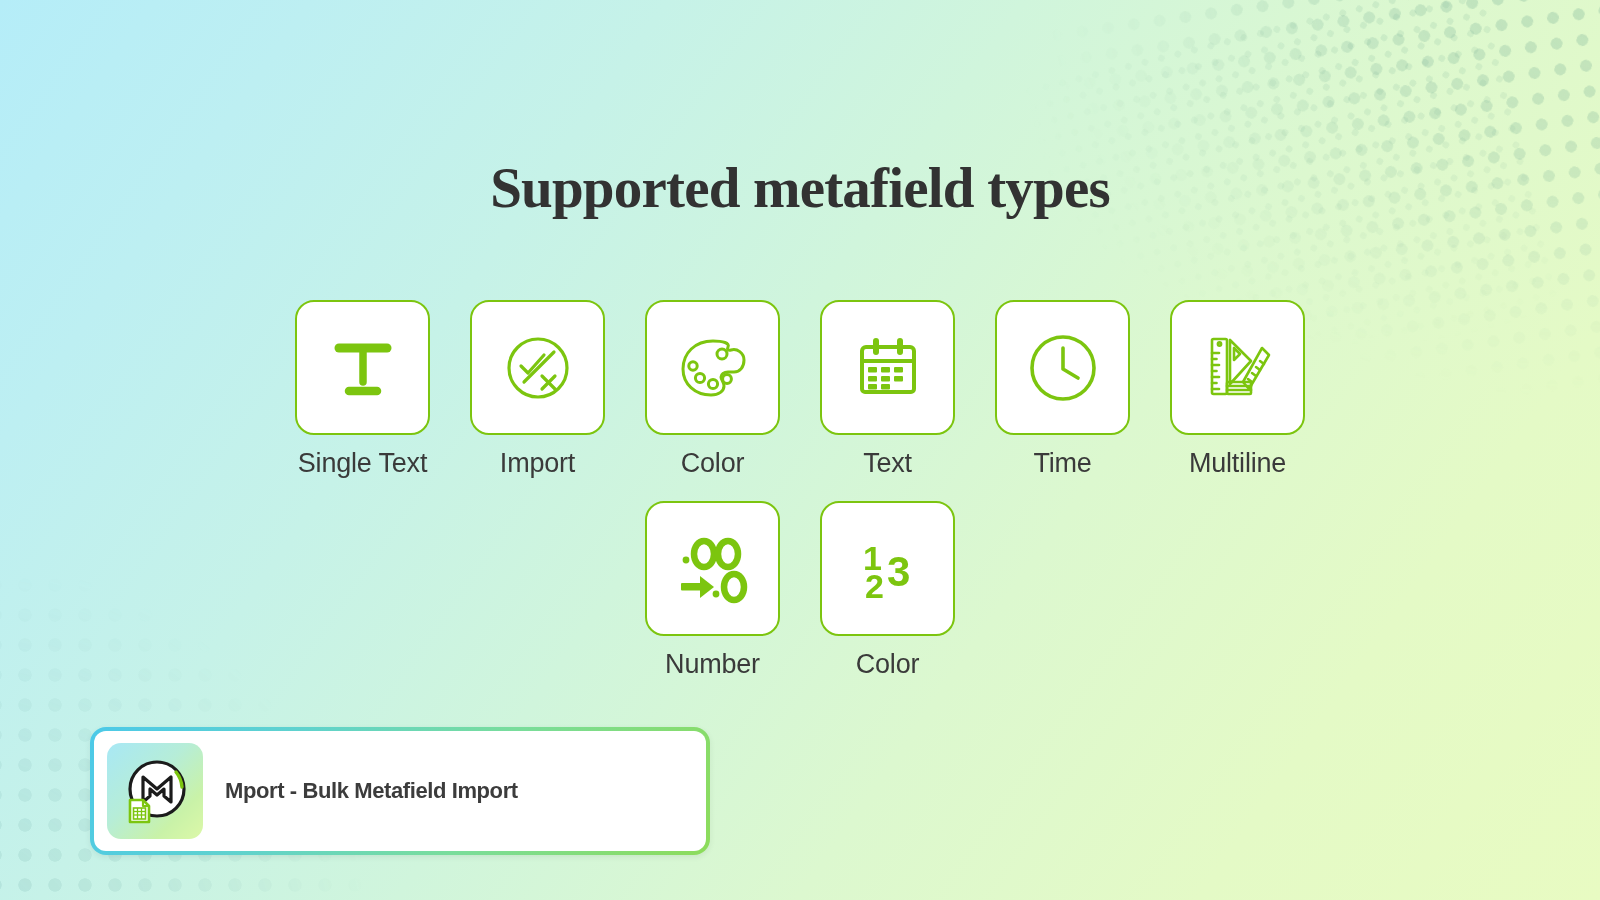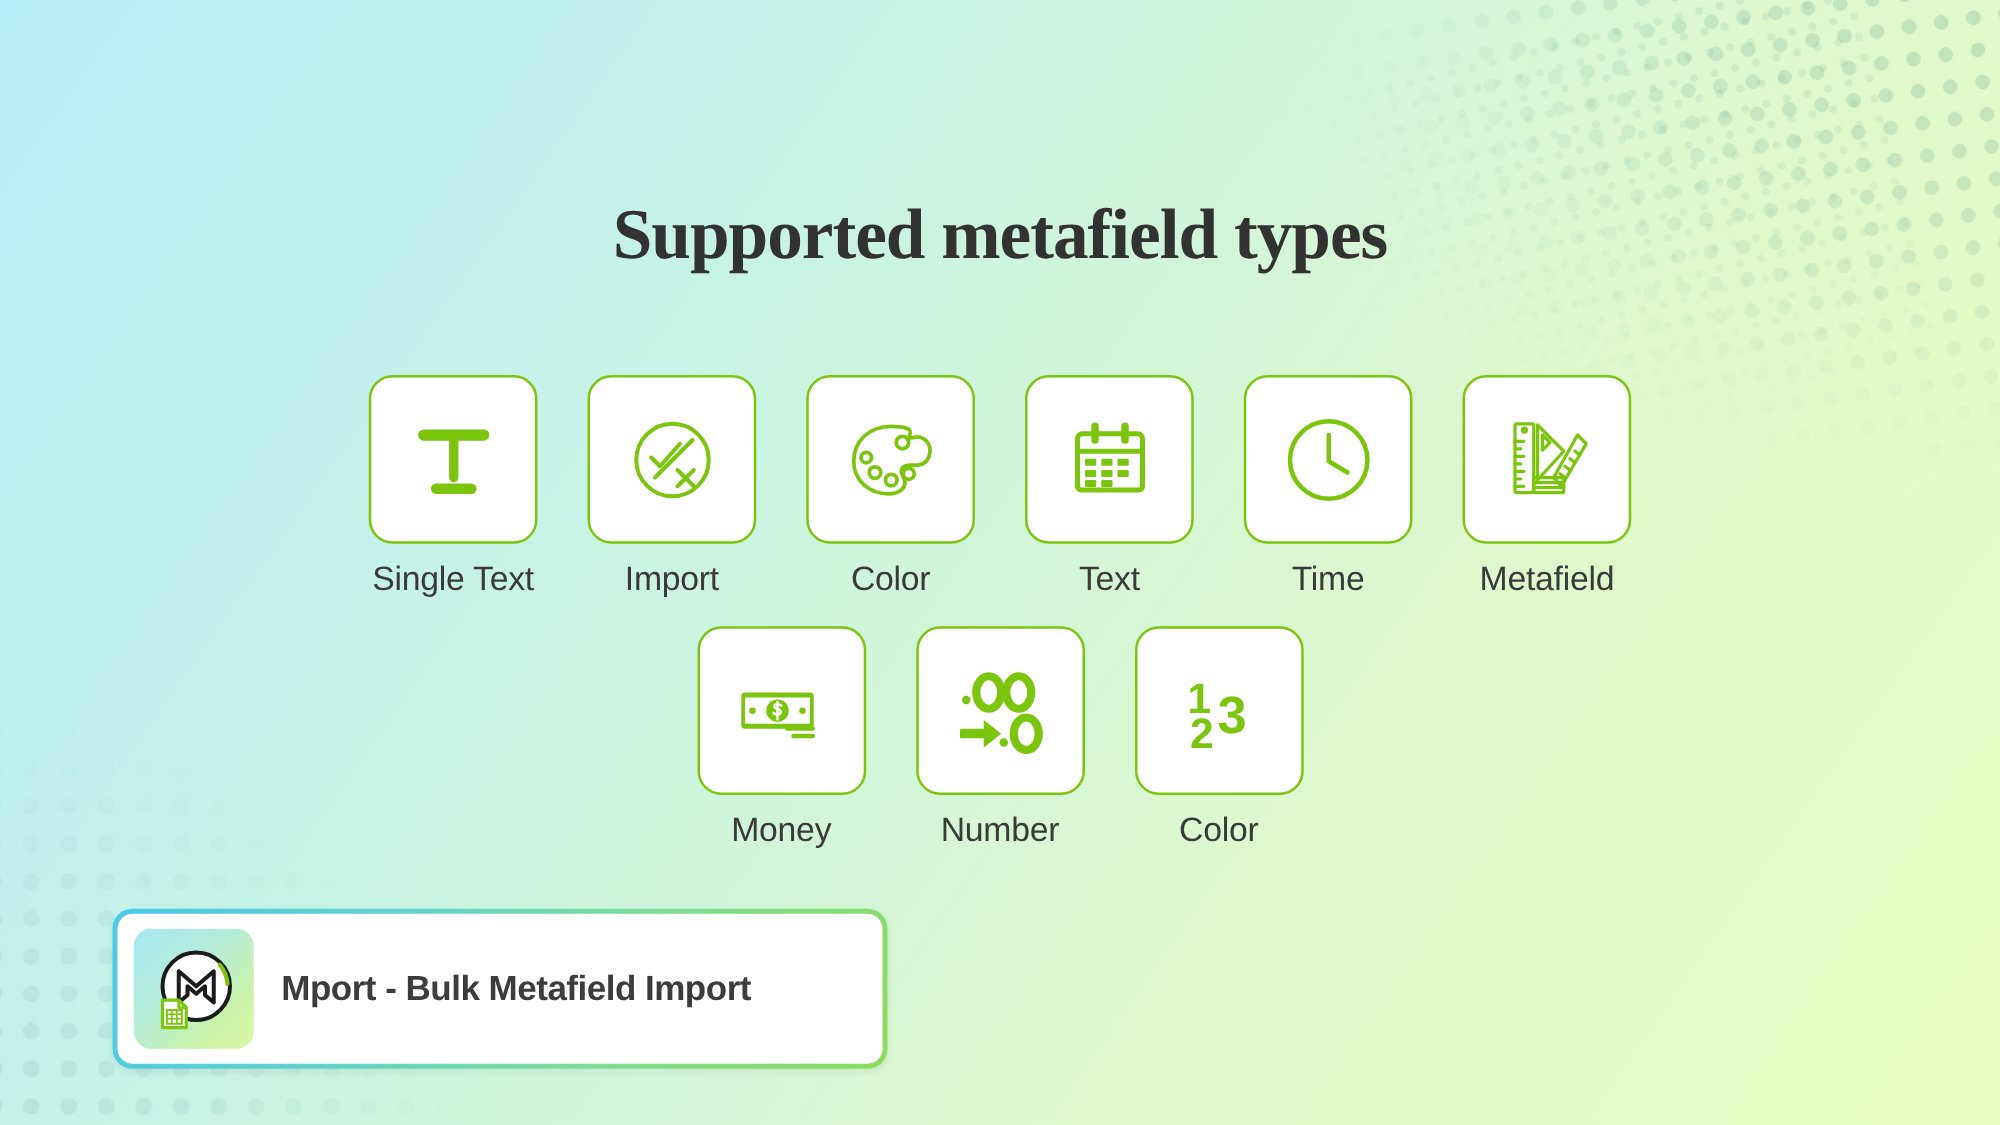--- a/index.html
+++ b/index.html
@@ -151,21 +151,21 @@
     width: 96px;
     height: 96px;
     border-radius: 14px;
     background: linear-gradient(135deg, #a8e8f5 0%, #b6edd8 42%, #c9f2a8 75%, #dcf8a8 100%);
     display: flex;
     align-items: center;
     justify-content: center;
     flex: 0 0 auto;
   }
   .brand-name {
-    font-size: 28px;
+    font-size: 22px;
     font-weight: 700;
     color: #3c3c3c;
     letter-spacing: -0.4px;
     white-space: nowrap;
   }
 
   svg { display: block; }
 </style>
 </head>
 <body>
@@ -301,53 +301,27 @@
                 <line x1="57" y1="38" x2="61" y2="41"></line>
                 <line x1="61" y1="32" x2="65" y2="35"></line>
 
                 <rect x="28" y="53" width="24" height="12" rx="1"></rect>
                 <line x1="28" y1="57" x2="52" y2="57"></line>
                 <line x1="28" y1="61" x2="52" y2="61"></line>
               </g>
             </svg>
           </span>
         </div>
-        <div class="type-label">Metafield</div>
+        <div class="type-label">Multiline</div>
       </div>
 
     </div>
 
     <div class="type-row row-2">
 
-      <div class="type-item">
-        <div class="type-card">
-          <span>
-            <svg width="78" height="78" viewBox="0 0 78 78">
-              <g fill="#7cc50f">
-                <path d="M10 24 H62 a3 3 0 0 1 3 3 V50 a3 3 0 0 1 -3 3 H10 a3 3 0 0 1 -3 -3 V27 a3 3 0 0 1 3 -3 Z"></path>
-              </g>
-              <g fill="#ffffff">
-                <path d="M11 28 H61 a1 1 0 0 1 1 1 V48 a1 1 0 0 1 -1 1 H11 a1 1 0 0 1 -1 -1 V29 a1 1 0 0 1 1 -1 Z"></path>
-              </g>
-              <g fill="#7cc50f">
-                <circle cx="36" cy="38.5" r="9"></circle>
-                <circle cx="16" cy="38.5" r="2.6"></circle>
-                <circle cx="56" cy="38.5" r="2.6"></circle>
-                <rect x="42" y="51" width="24" height="3.6" rx="1.8"></rect>
-                <rect x="47" y="57" width="19" height="3.6" rx="1.8"></rect>
-              </g>
-              <g stroke="#ffffff" stroke-width="1.9" stroke-linecap="round" fill="none">
-                <path d="M39 34.5 c-1.4 -1.6 -5.6 -1.9 -5.6 0.7 c0 2.4 5.2 1.5 5.2 4.2 c0 2.6 -4.2 2.6 -5.8 0.9"></path>
-                <line x1="36" y1="31.6" x2="36" y2="45.4"></line>
-              </g>
-            </svg>
-          </span>
-        </div>
-        <div class="type-label">Money</div>
-      </div>
 
       <div class="type-item">
         <div class="type-card">
           <span>
             <svg width="78" height="78" viewBox="0 0 78 78">
               <g fill="#7cc50f">
                 <circle cx="12" cy="30" r="3.4"></circle>
                 <ellipse cx="30" cy="24" rx="10" ry="13" fill="none" stroke="#7cc50f" stroke-width="6.5"></ellipse>
                 <ellipse cx="54" cy="24" rx="10" ry="13" fill="none" stroke="#7cc50f" stroke-width="6.5"></ellipse>
                 <circle cx="42" cy="64" r="3.4"></circle>

